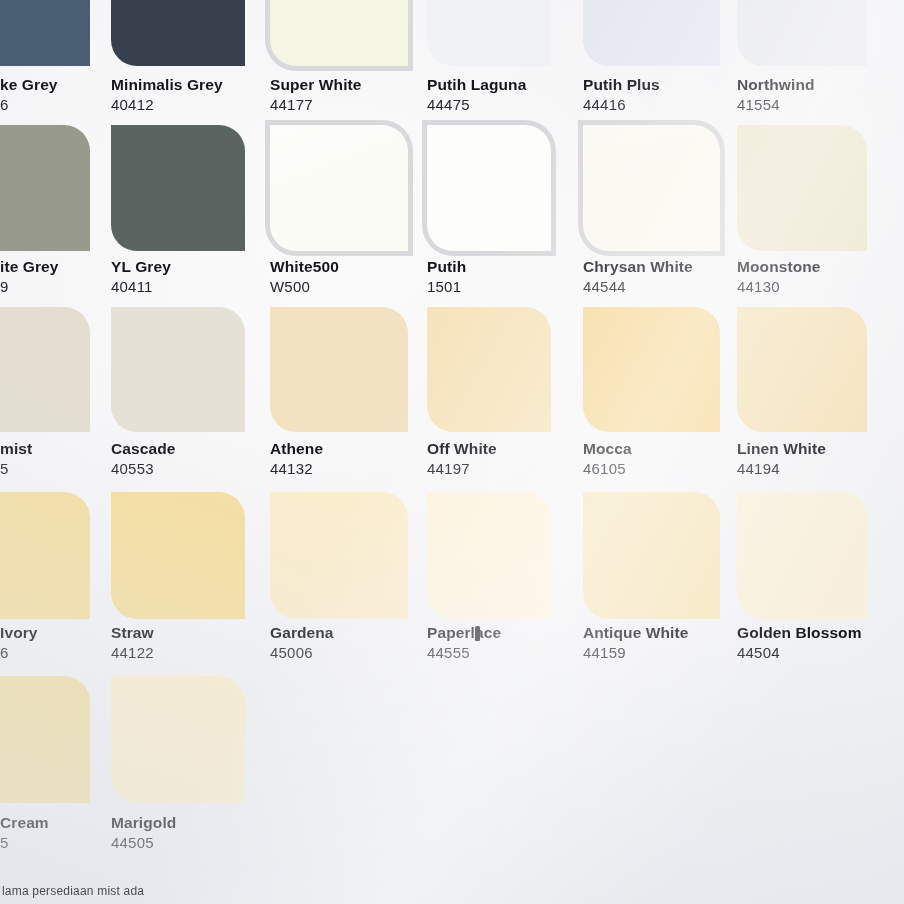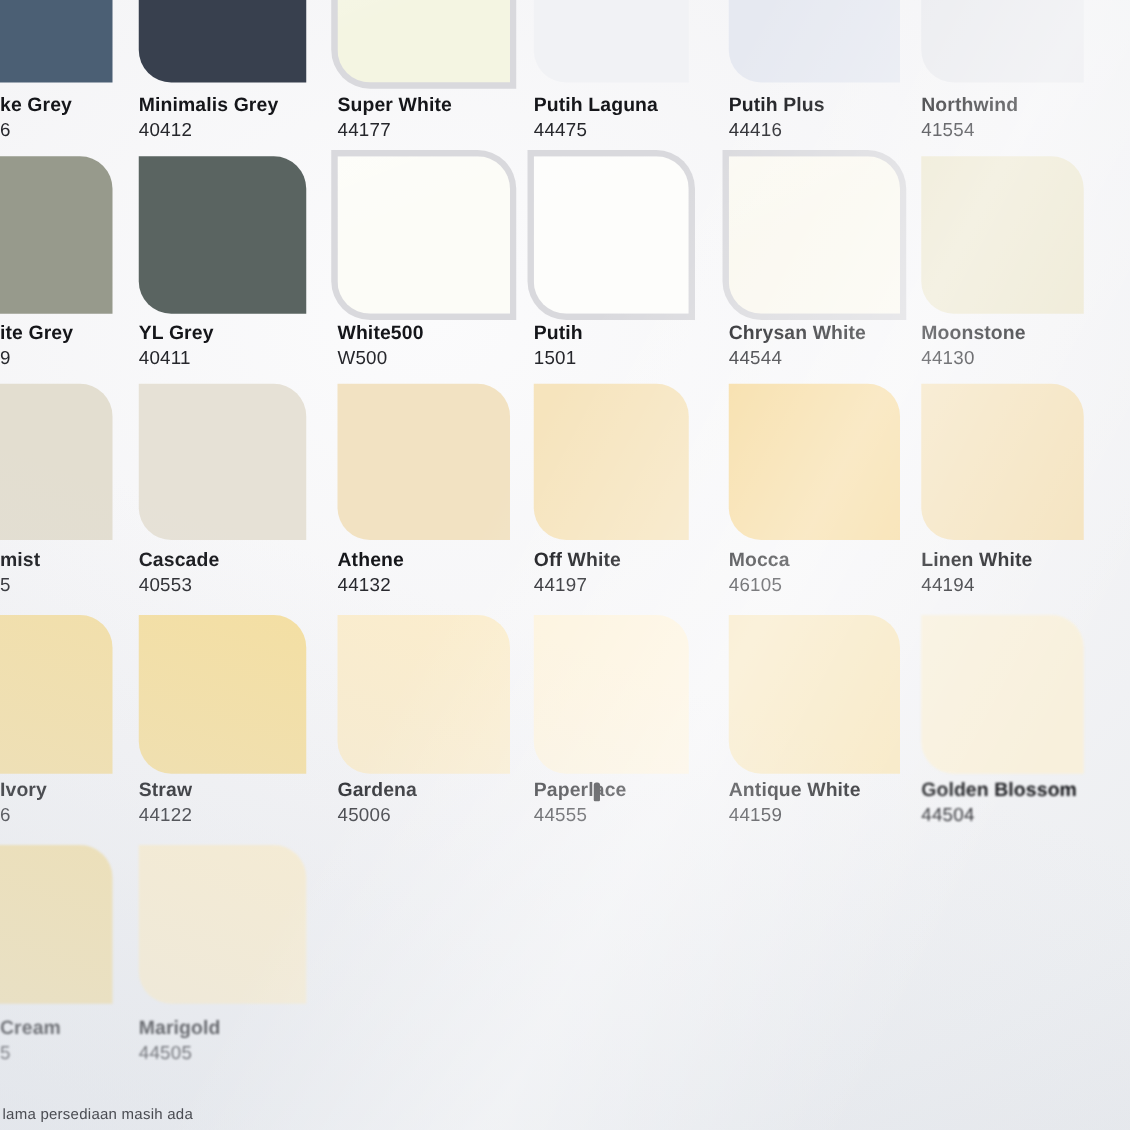--- a/index.html
+++ b/index.html
@@ -280,14 +280,14 @@
         <div class="swatch" style="left: 111px; top: 676px; width: 134px; height: 127px; background: rgb(251, 238, 206);"></div>
         <div class="label" style="left: 111px; top: 813px;">
           <div class="name">Marigold</div>
           <div class="code">44505</div>
         </div>
       </div>
     </div>
 
   <div id="sheen"></div>
 
-  <div id="footnote">lama persediaan masih ada</div>
+  <div id="footnote">lama persediaan mist ada</div>
 </div>
 
 </body></html>

